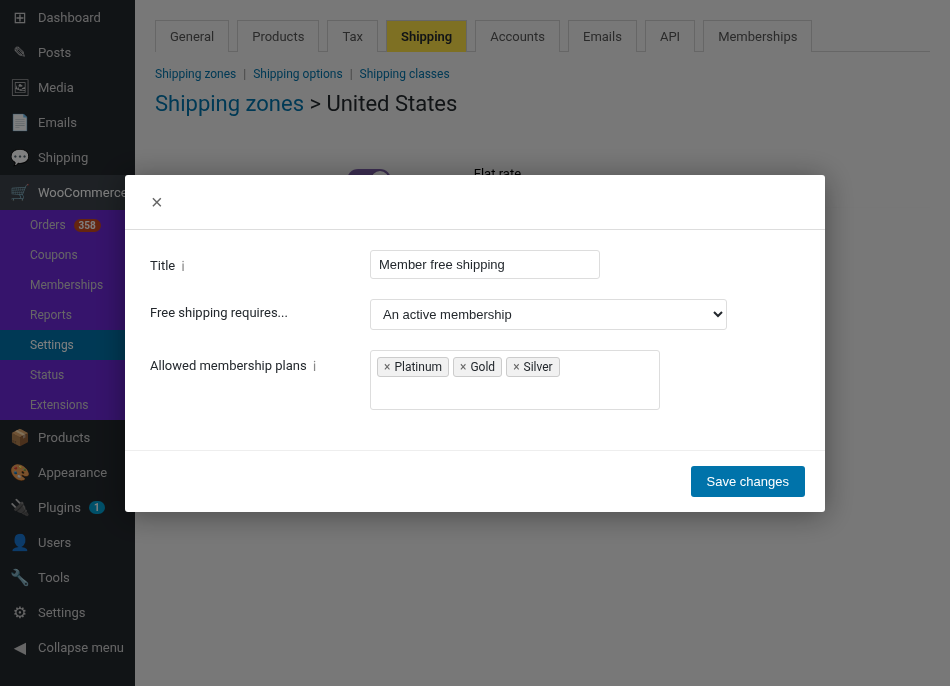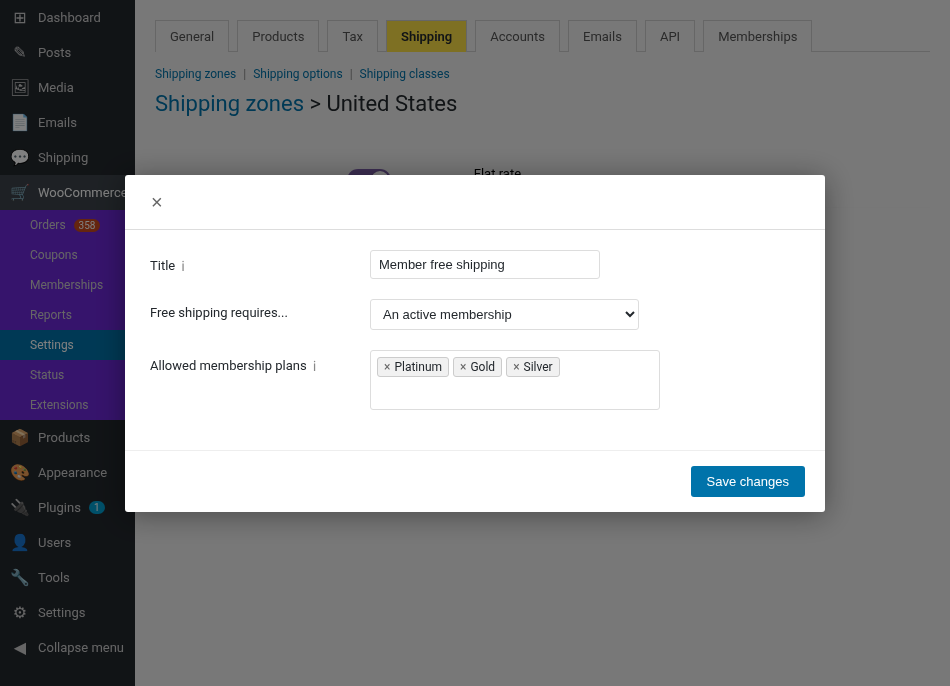--- a/index.html
+++ b/index.html
@@ -32,21 +32,21 @@
     .sidebar-submenu { background: #6d28d9; }
     .sidebar-submenu .sidebar-item { padding-left: 30px; font-size: 12px; }
     .sidebar-submenu .sidebar-item.active { background: #0073aa; }
 
     .sidebar-badge {
       background: #ca4a1f;
       color: #fff;
       border-radius: 10px;
       font-size: 10px;
       padding: 1px 5px;
-      font-weight: normal;
+      font-weight: bold;
     }
     .sidebar-badge.teal { background: #00a0d2; }
 
     
     .main {
       flex: 1;
       display: flex;
       flex-direction: column;
       overflow: hidden;
       background: #f1f1f1;
@@ -167,21 +167,21 @@
     .text-input {
       width: 230px;
       padding: 6px 8px;
       border: 1px solid #ddd;
       border-radius: 3px;
       font-size: 13px;
       color: #23282d;
     }
 
     .select-input {
-      width: 269px;
+      width: 357px;
       padding: 6px 8px;
       border: 1px solid #ddd;
       border-radius: 3px;
       font-size: 13px;
       color: #23282d;
       background: #fff;
       cursor: pointer;
       appearance: auto;
     }
 

